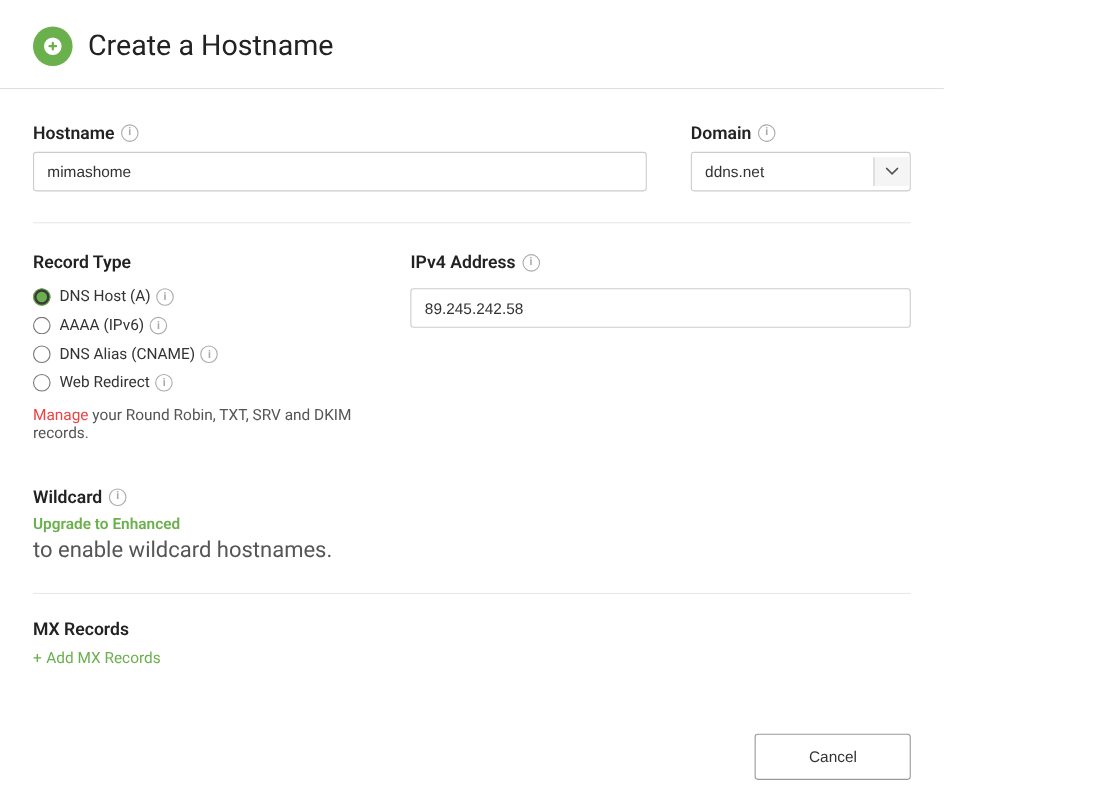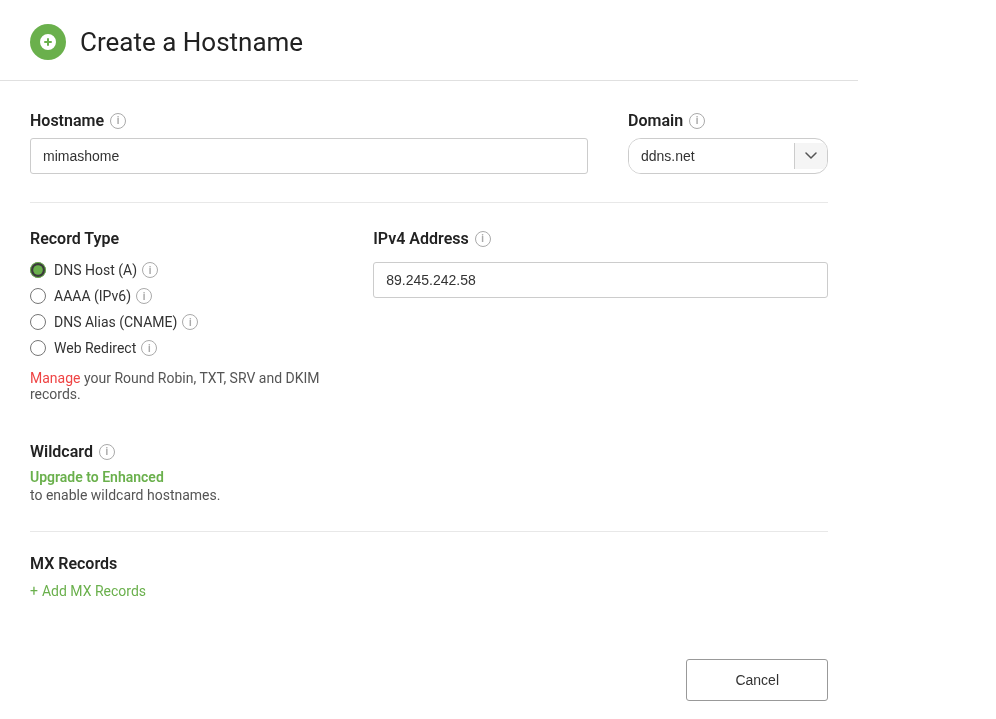--- a/index.html
+++ b/index.html
@@ -84,21 +84,21 @@
       border: 1px solid #ccc;
       border-radius: 3px;
       font-size: 14px;
       color: #333;
       outline: none;
     }
     .domain-select-wrapper {
       display: flex;
       align-items: center;
       border: 1px solid #ccc;
-      border-radius: 13px;
+      border-radius: 3px;
       overflow: hidden;
     }
     .domain-select {
       flex: 1;
       padding: 9px 12px;
       border: none;
       font-size: 14px;
       color: #333;
       outline: none;
       background: #fff;
@@ -188,21 +188,21 @@
       gap: 6px;
       margin-bottom: 8px;
     }
     .upgrade-link {
       color: #6ab04c;
       font-weight: 600;
       text-decoration: none;
       font-size: 14px;
     }
     .wildcard-desc {
-      font-size: 14px;
+      font-size: 20px;
       color: #555;
       margin-top: 2px;
     }
     .mx-section {
       border-top: 1px solid #e8e8e8;
       margin-top: 28px;
       padding-top: 22px;
     }
     .mx-title {
       font-size: 16px;

